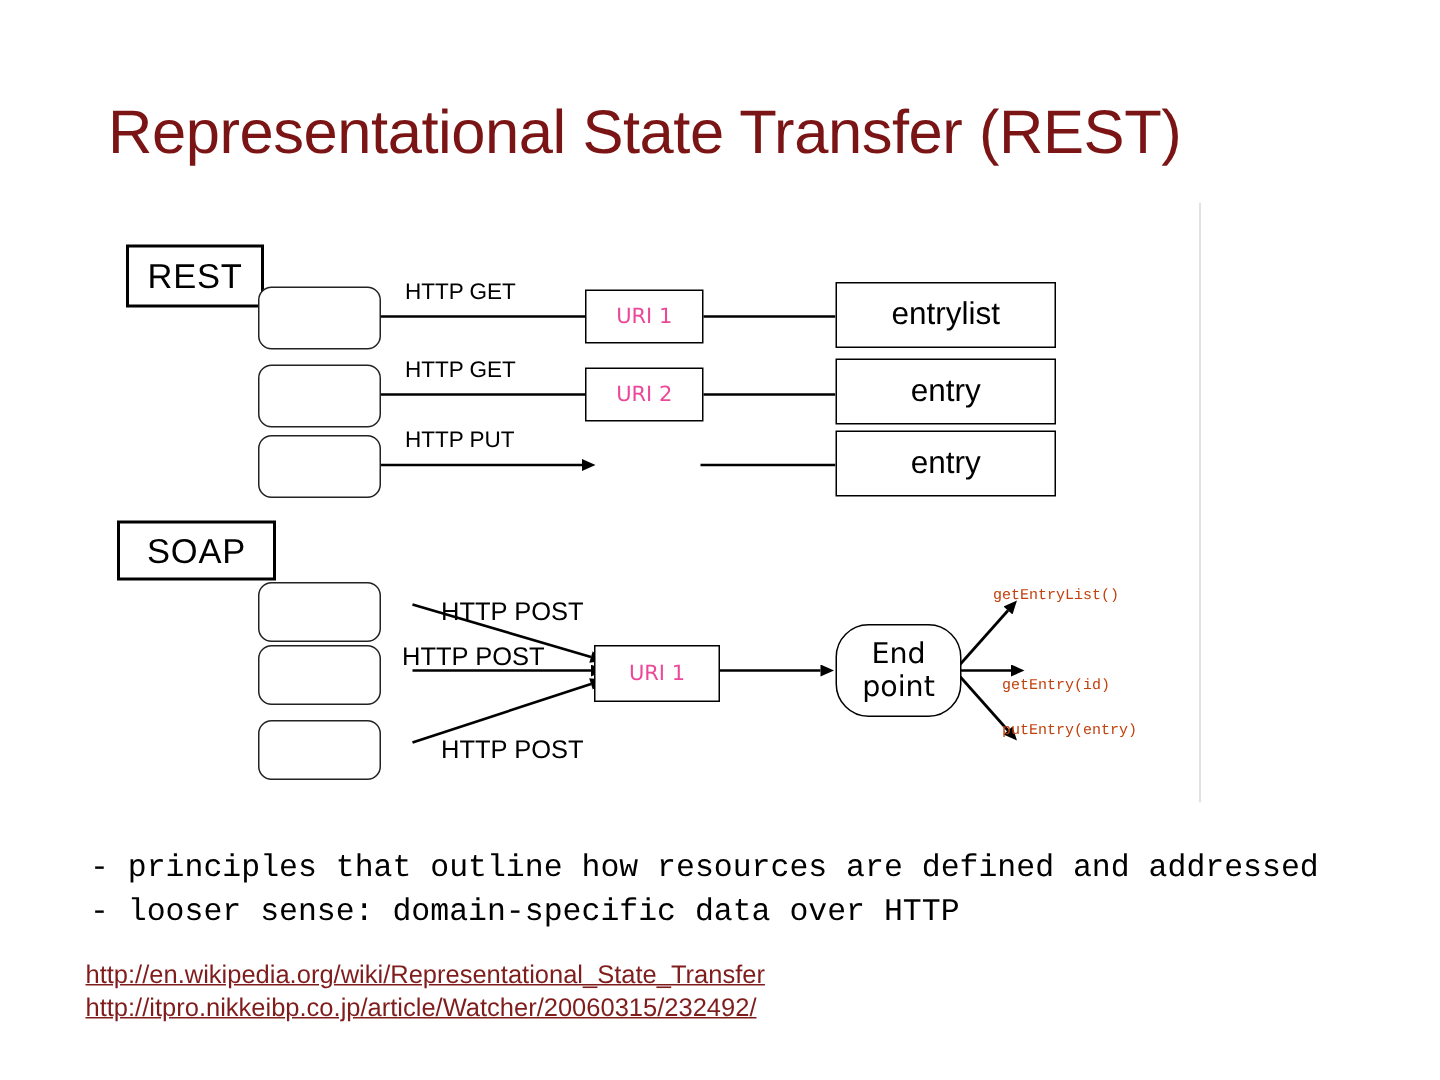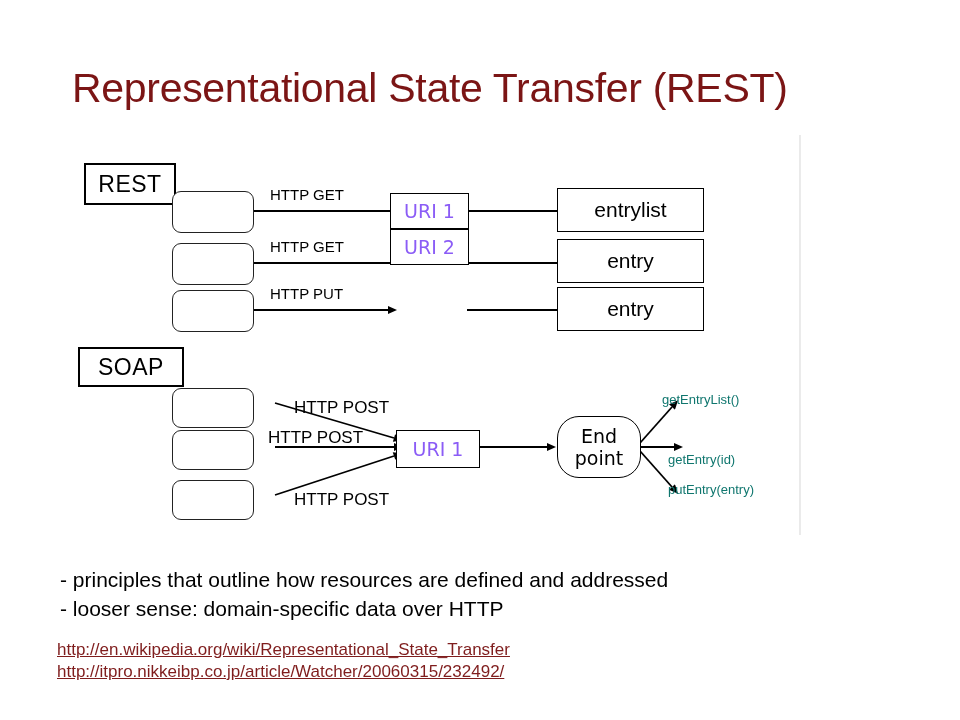--- a/index.html
+++ b/index.html
@@ -76,22 +76,22 @@
 
   
   .uri-box {
     position: absolute;
     border: 1.6px solid #000;
     background: #fff;
     display: flex;
     align-items: center;
     justify-content: center;
     font-family: "DejaVu Sans", sans-serif;
-    font-size: 19px;
-    color: #8b5cf6;
+    font-size: 14px;
+    color: #ec4899;
   }
 
   
   .res-box {
     position: absolute;
     border: 1.6px solid #000;
     background: #fff;
     display: flex;
     align-items: center;
     justify-content: center;
@@ -124,38 +124,39 @@
   
   .http-cap-sm {
     position: absolute;
     font-size: 17px;
     color: #000;
     white-space: nowrap;
   }
   
   .op-label {
     position: absolute;
-    font-family: Liberation Sans, sans-serif;
-    font-size: 13px;
-    color: #0f766e;
+    font-family: Liberation Mono, monospace;
+    font-size: 10px;
+    color: #c2410c;
     white-space: nowrap;
   }
 
   
   #bullets {
     position: absolute;
     left: 60px;
     top: 565px;
     width: 860px;
   }
   .bullet {
     font-size: 21px;
     line-height: 29px;
     color: #000;
     white-space: nowrap;
+    font-family: Liberation Mono, monospace;
   }
 
   
   #links {
     position: absolute;
     left: 57px;
     top: 639px;
   }
   .link {
     display: block;
@@ -219,21 +220,21 @@
 
     <div class="req-box" style="left:112px; top:56px; width:80px; height:40px;"></div>
     <div class="req-box" style="left:112px; top:108px; width:80px; height:40px;"></div>
     <div class="req-box" style="left:112px; top:155px; width:80px; height:40px;"></div>
 
     <div class="http-cap" style="left:210px; top:51px;">HTTP GET</div>
     <div class="http-cap" style="left:210px; top:103px;">HTTP GET</div>
     <div class="http-cap" style="left:210px; top:150px;">HTTP PUT</div>
 
     <div class="uri-box" style="left:330px; top:58px; width:77px; height:34px;">URI 1</div>
-    <div class="uri-box" style="left:330px; top:94px; width:77px; height:34px;">URI 2</div>
+    <div class="uri-box" style="left:330px; top:110px; width:77px; height:34px;">URI 2</div>
 
     <div class="res-box" style="left:497px; top:53px; width:145px; height:42px;">entrylist</div>
     <div class="res-box" style="left:497px; top:104px; width:145px; height:42px;">entry</div>
     <div class="res-box" style="left:497px; top:152px; width:145px; height:42px;">entry</div>
 
     <div class="tag-box" style="left:18px; top:212px; width:102px; height:36px;">SOAP</div>
 
     <div class="req-box" style="left:112px; top:253px; width:80px; height:38px;"></div>
     <div class="req-box" style="left:112px; top:295px; width:80px; height:38px;"></div>
     <div class="req-box" style="left:112px; top:345px; width:80px; height:38px;"></div>

